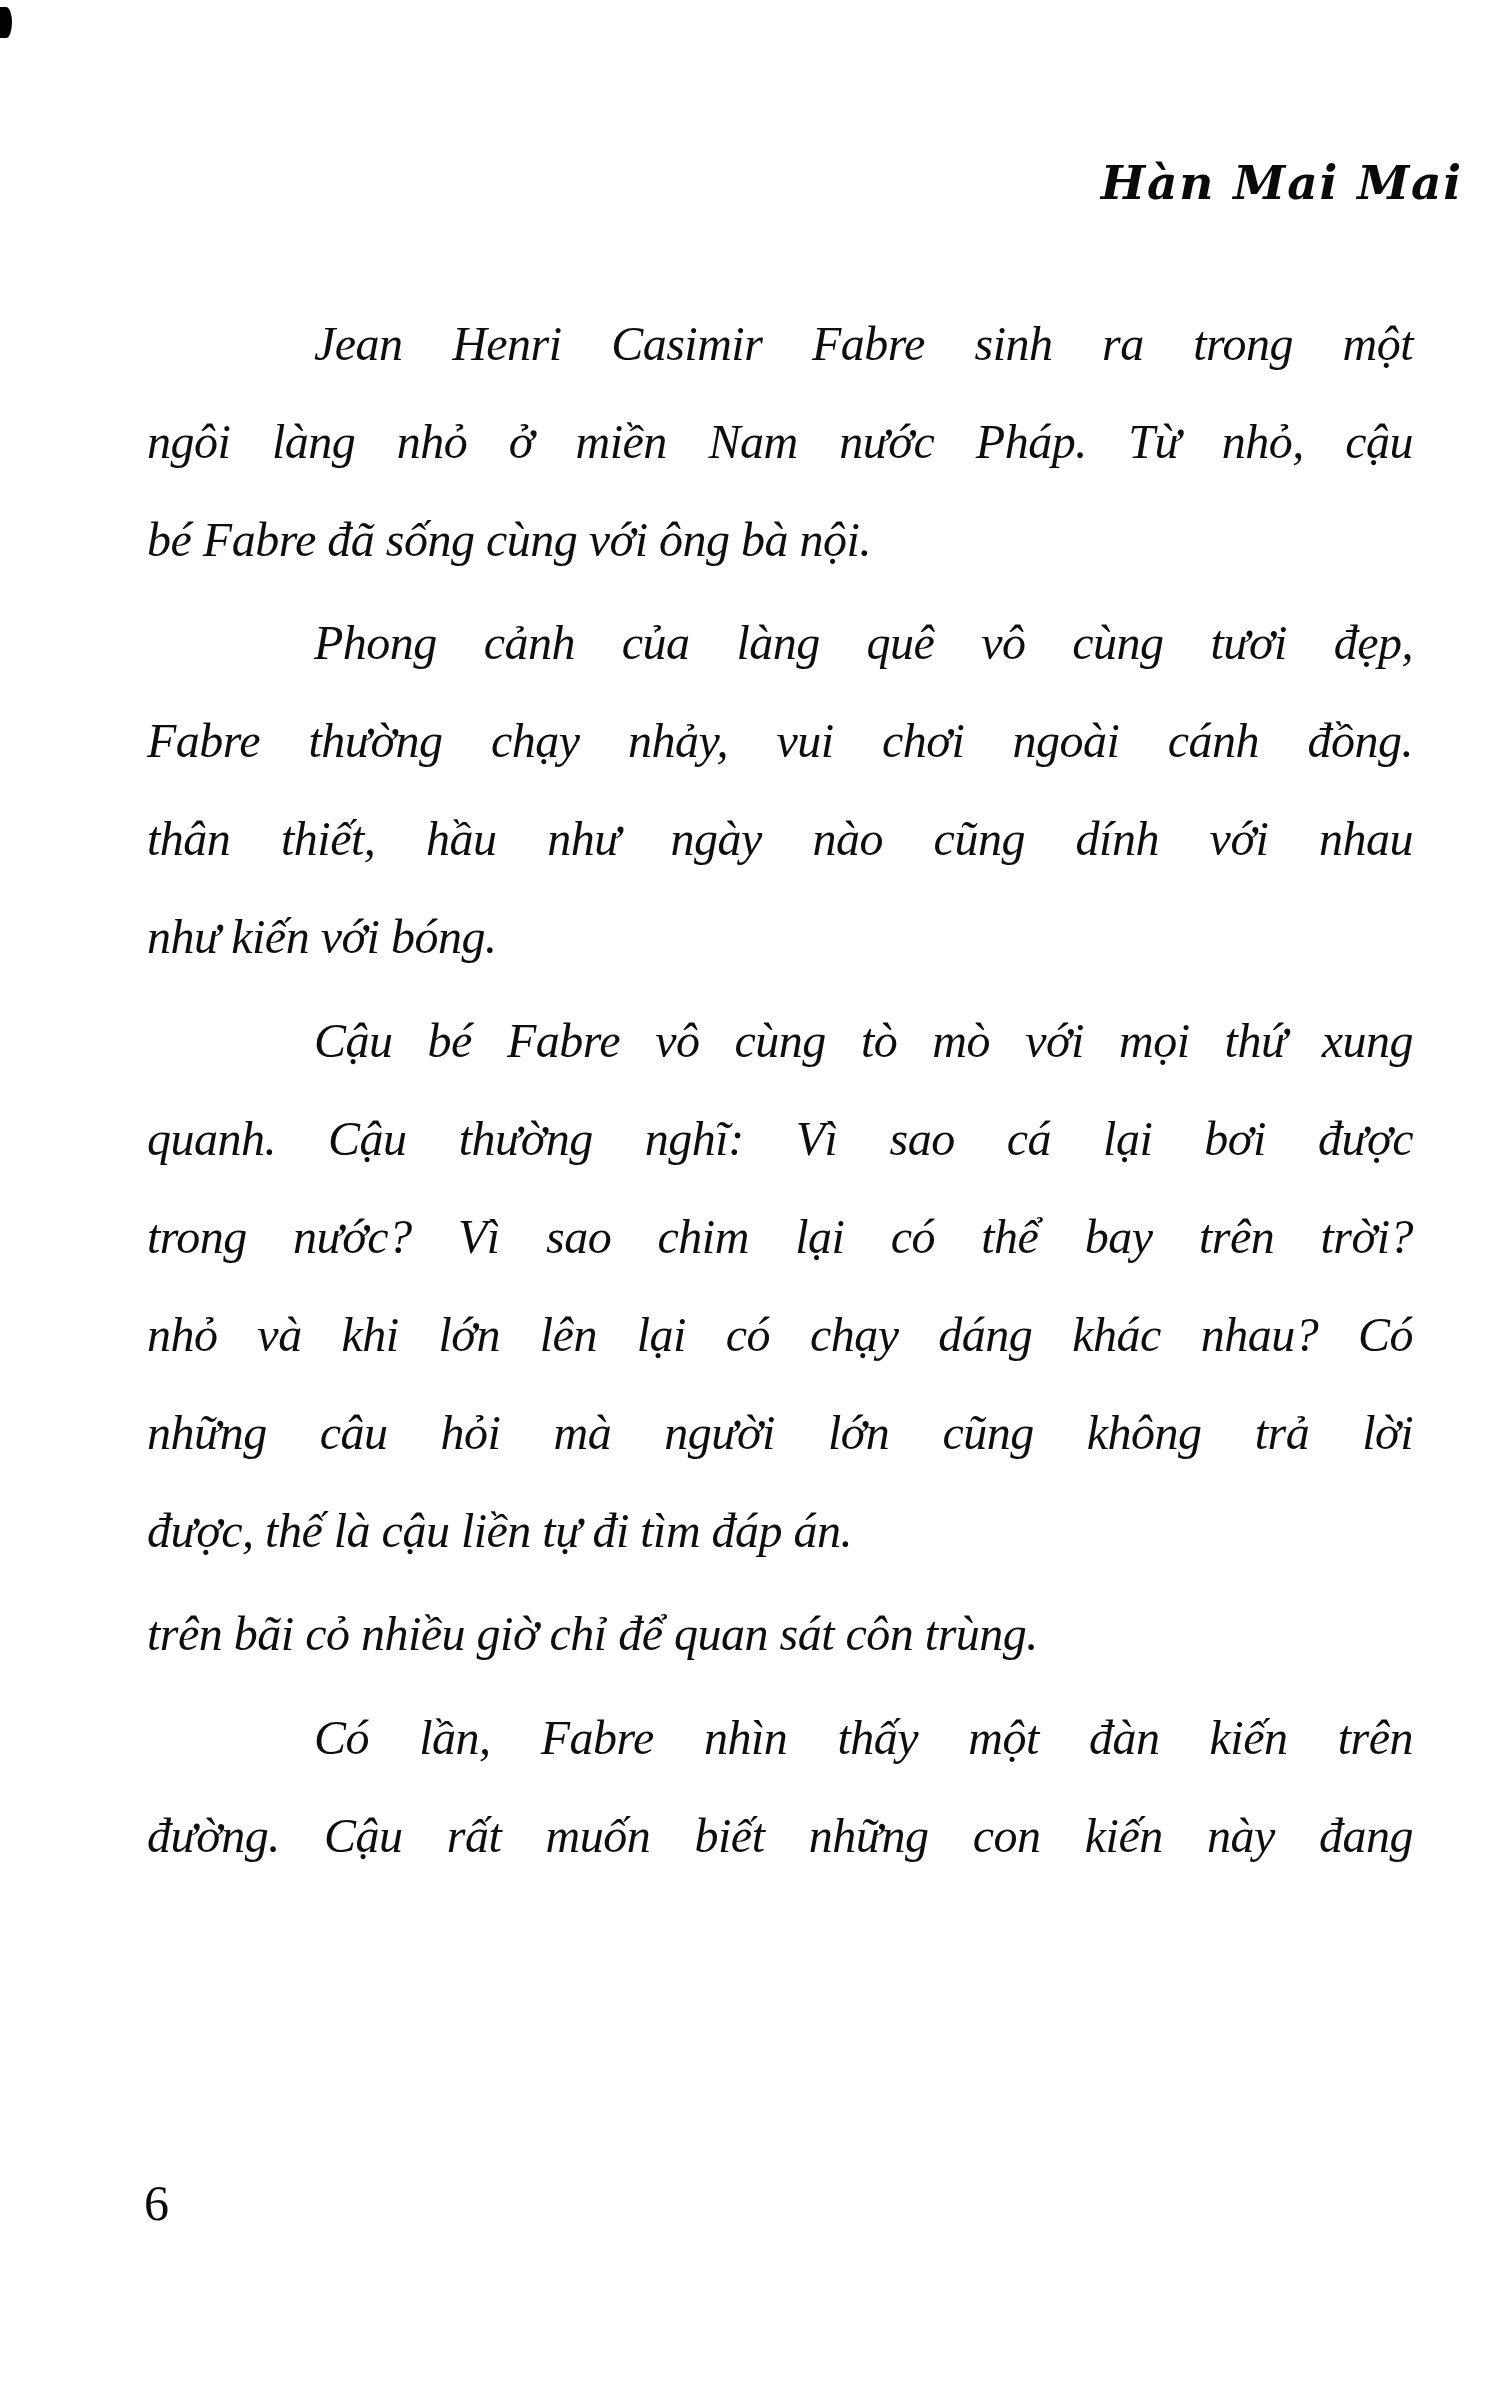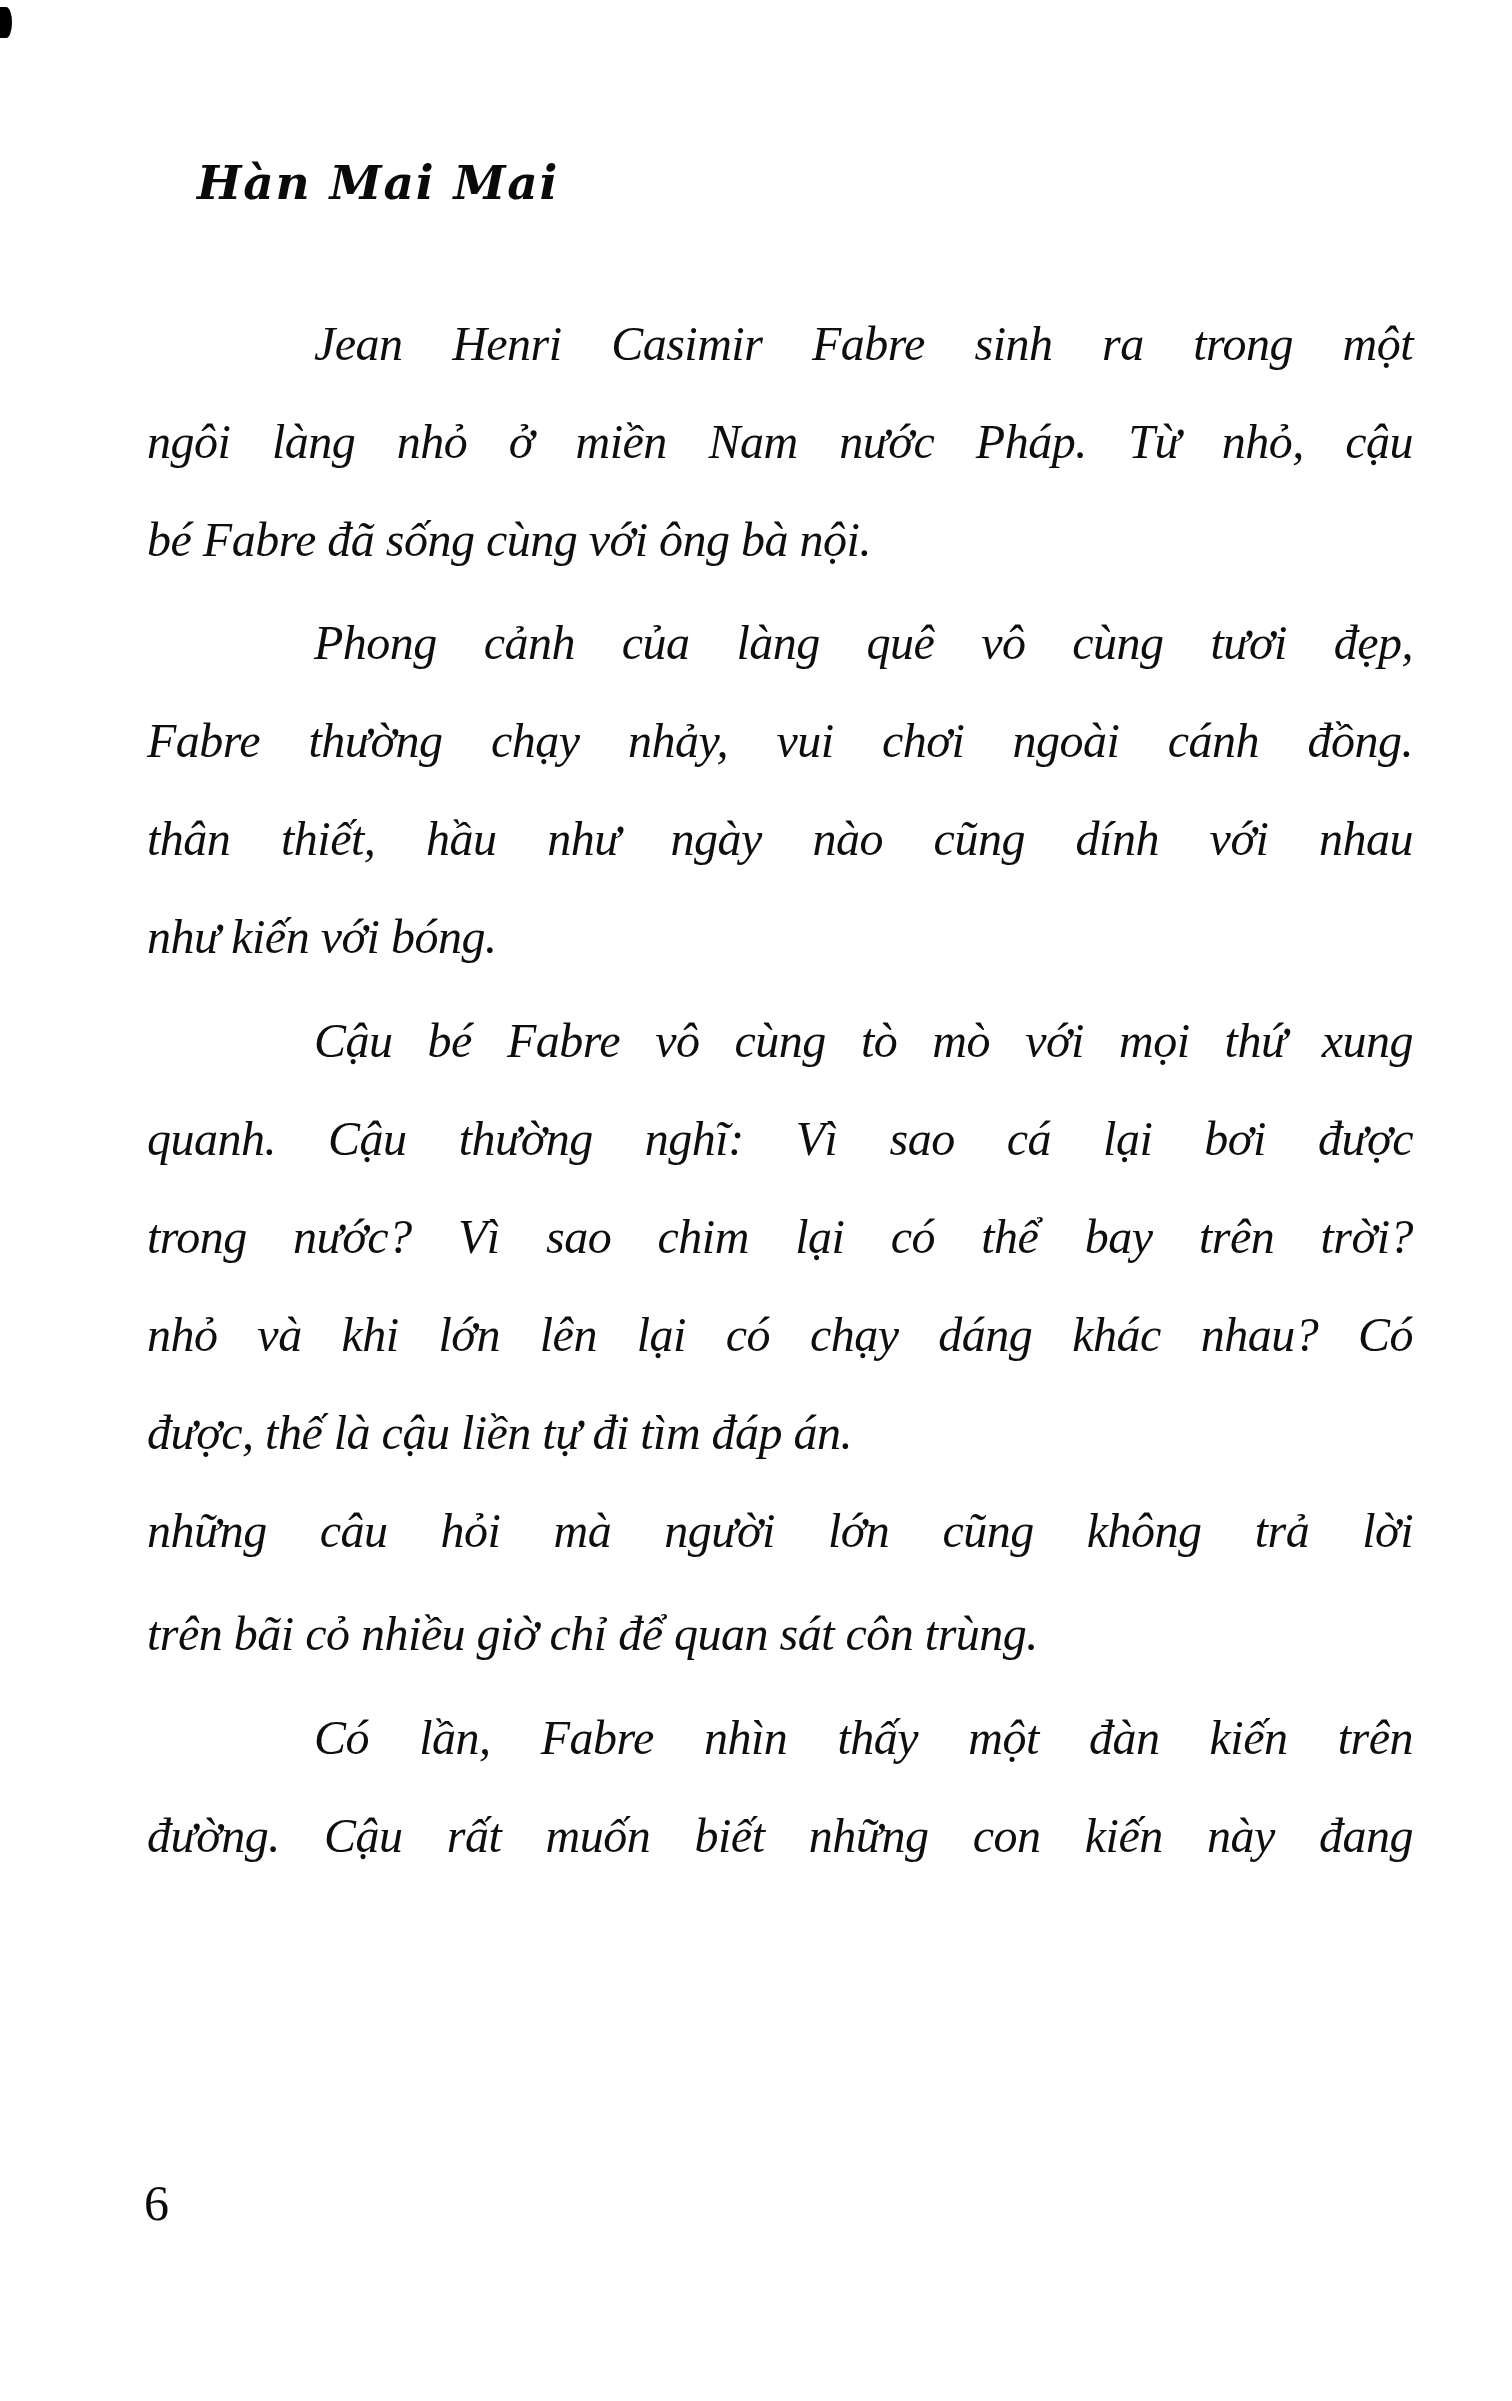--- a/index.html
+++ b/index.html
@@ -22,21 +22,21 @@
     width: 11.7px;
     height: 31px;
     background: #000;
     border-radius: 0 60% 60% 0;
   }
   .page-header {
     position: absolute;
     top: 155px;
     left: 147px;
     width: 1266px;
-    text-align: left;
+    text-align: right;
     transform: translateX(50px);
     font-family: "DejaVu Serif", serif;
     font-style: italic;
     font-weight: bold;
     font-size: 47px;
     letter-spacing: 1.8px;
     color: #0a0a0a;
   }
   .page-body {
     position: absolute;
@@ -89,22 +89,22 @@
       <div class="line justify indent">Phong cảnh của làng quê vô cùng tươi đẹp,</div>
       <div class="line justify">Fabre thường chạy nhảy, vui chơi ngoài cánh đồng.</div>
       <div class="line justify">thân thiết, hầu như ngày nào cũng dính với nhau</div>
       <div class="line">như kiến với bóng.</div>
     </div>
     <div class="paragraph">
       <div class="line justify indent">Cậu bé Fabre vô cùng tò mò với mọi thứ xung</div>
       <div class="line justify">quanh. Cậu thường nghĩ: Vì sao cá lại bơi được</div>
       <div class="line justify">trong nước? Vì sao chim lại có thể bay trên trời?</div>
       <div class="line justify">nhỏ và khi lớn lên lại có chạy dáng khác nhau? Có</div>
+      <div class="line justify">những câu hỏi mà người lớn cũng không trả lời</div>
       <div class="line">được, thế là cậu liền tự đi tìm đáp án.</div>
-      <div class="line justify">những câu hỏi mà người lớn cũng không trả lời</div>
     </div>
     <div class="paragraph">
       <div class="line">trên bãi cỏ nhiều giờ chỉ để quan sát côn trùng.</div>
     </div>
     <div class="paragraph">
       <div class="line justify indent">Có lần, Fabre nhìn thấy một đàn kiến trên</div>
       <div class="line justify">đường. Cậu rất muốn biết những con kiến này đang</div>
     </div>
   </div>
 

